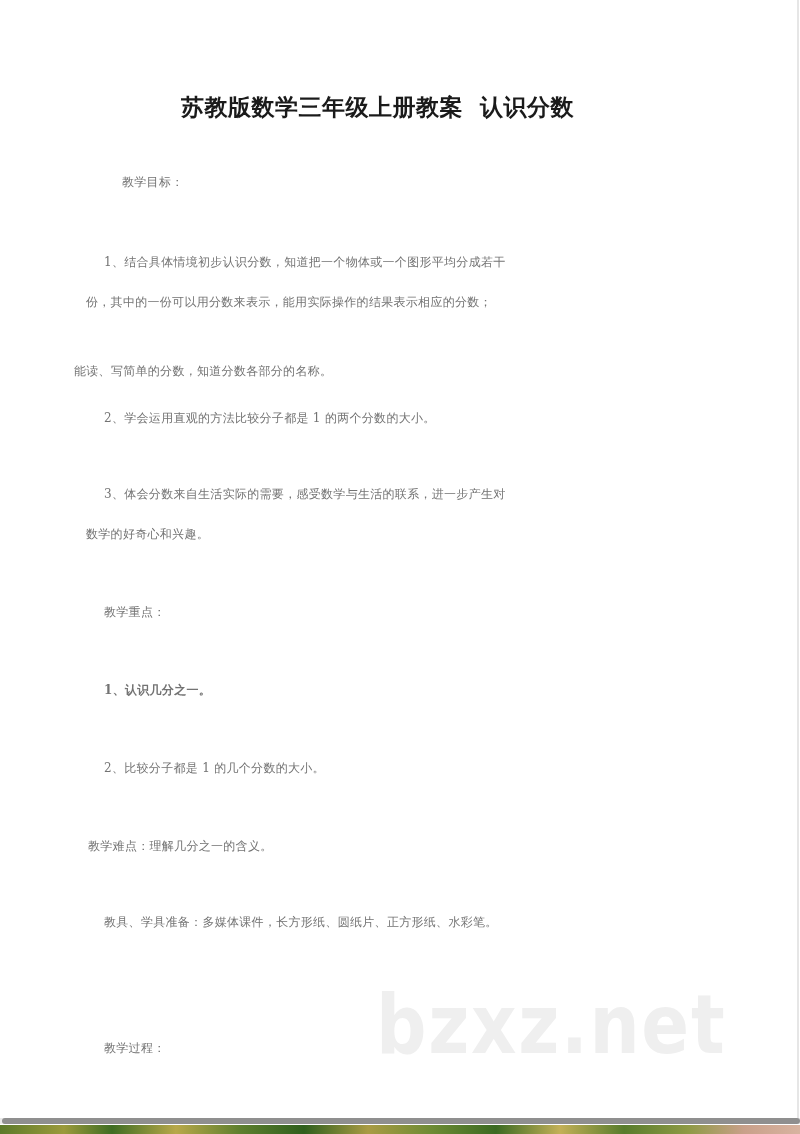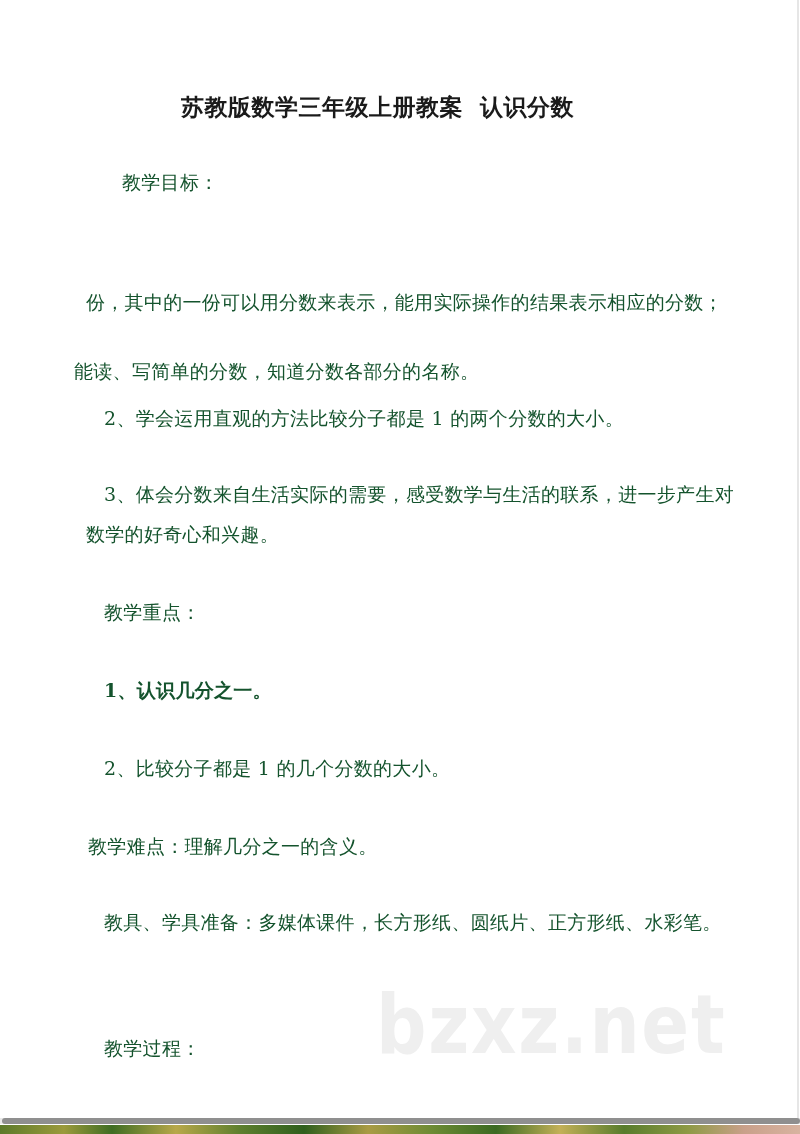--- a/index.html
+++ b/index.html
@@ -13,22 +13,22 @@
       position: absolute; left: 0; top: 0; width: 797px; height: 1118px;
       background: #ffffff; border-right: 2px solid #e6e6e6;
     }
     .title {
       position: absolute; left: 0; width: 755px; top: 92px;
       text-align: center; font-family: "DejaVu Sans", "Liberation Sans", sans-serif;
       font-weight: bold; font-size: 23px; color: #1a1a1a; letter-spacing: 0.5px;
       white-space: pre;
     }
     .line {
-      position: absolute; font-size: 19px; line-height: 20px; white-space: nowrap;
-      color: #14532d; letter-spacing: 0.3px;
+      position: absolute; font-size: 12px; line-height: 20px; white-space: nowrap;
+      color: #737373; letter-spacing: 0.3px;
     }
     .watermark {
       position: absolute; left: 376px; top: 984px;
       font-family: "DejaVu Sans", "Liberation Sans", sans-serif; font-weight: bold;
       font-size: 82px; color: #efefef; letter-spacing: 2px; line-height: 82px;
       transform: scaleX(0.86); transform-origin: left top;
     }
     .hscroll {
       position: absolute; left: 0; top: 1118px; width: 800px; height: 6px;
       background: #e9e9e9;
@@ -43,20 +43,21 @@
     }
   </style>
 </head>
 <body>
 
 <div class="page">
   <div class="title">苏教版数学三年级上册教案  认识分数</div>
 
   <div class="line" style="left:122px; top:172px;">教学目标：</div>
 
+  <div class="line" style="left:104px; top:252px;">1、结合具体情境初步认识分数，知道把一个物体或一个图形平均分成若干</div>
   <div class="line" style="left:86px; top:292px;">份，其中的一份可以用分数来表示，能用实际操作的结果表示相应的分数；</div>
   <div class="line" style="left:74px; top:332px;margin-top:29px;">能读、写简单的分数，知道分数各部分的名称。</div>
 
   <div class="line" style="left:104px; top:408px;">2、学会运用直观的方法比较分子都是 1 的两个分数的大小。</div>
 
   <div class="line" style="left:104px; top:484px;">3、体会分数来自生活实际的需要，感受数学与生活的联系，进一步产生对</div>
   <div class="line" style="left:86px; top:524px;">数学的好奇心和兴趣。</div>
 
   <div class="line" style="left:104px; top:602px;">教学重点：</div>
 

